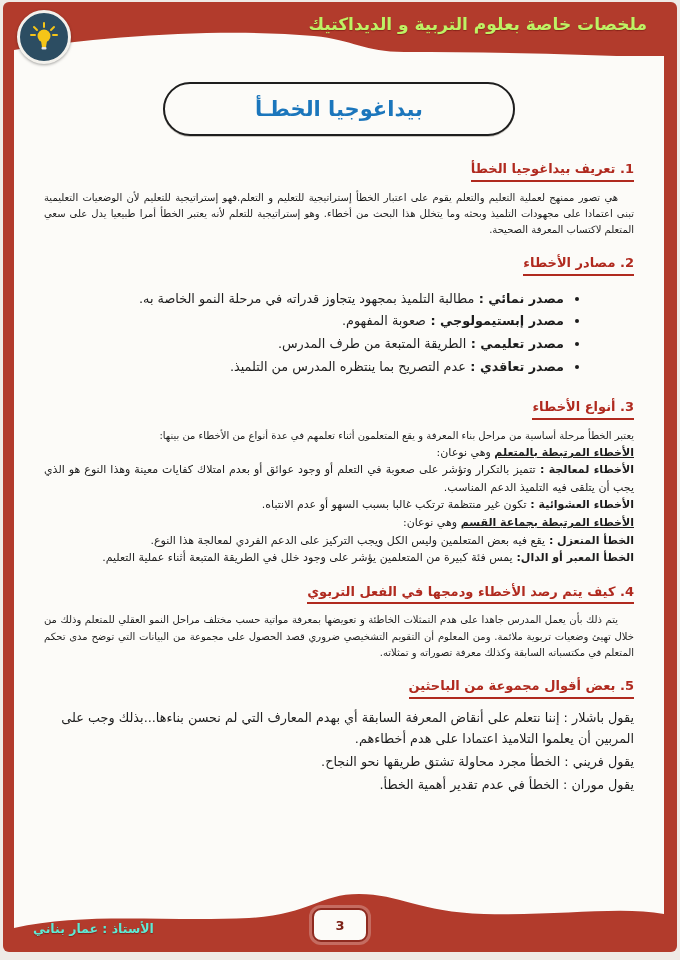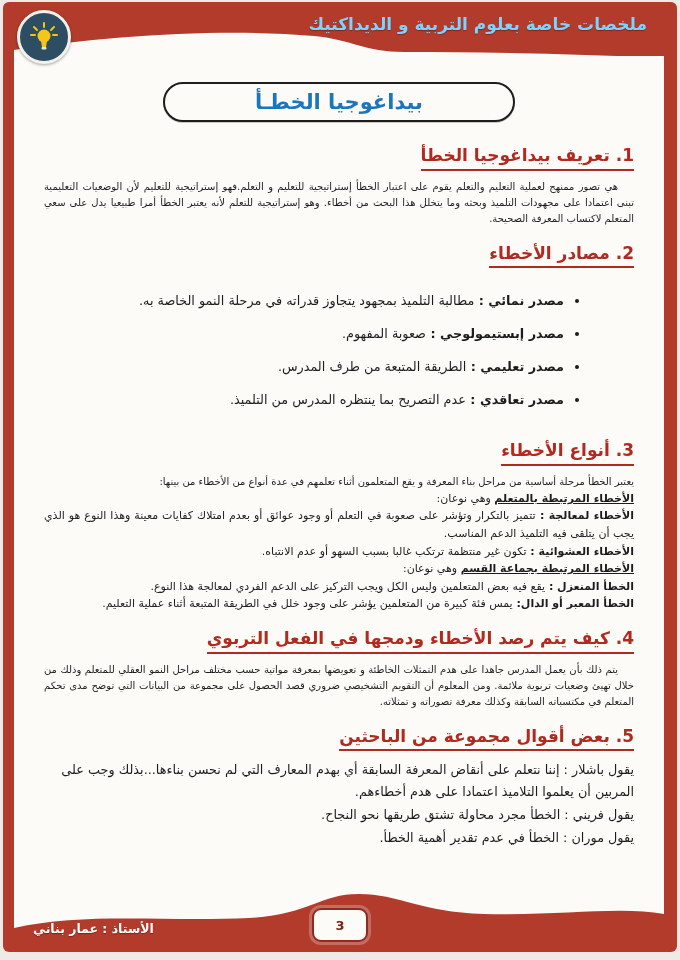--- a/index.html
+++ b/index.html
@@ -5,63 +5,63 @@
   * { margin:0; padding:0; box-sizing:border-box; }
   html,body { width:680px; height:960px; }
   body { font-family:"DejaVu Sans", sans-serif; background:#efeae6; }
   .page { position:relative; width:680px; height:960px; background:#efeae6; overflow:hidden; }
 
   
   .frame { position:absolute; top:2px; left:3px; right:3px; bottom:8px;
            background:#b23b2c; border-radius:6px; overflow:hidden; }
 
   
-  .header-title { position:absolute; top:12px; right:30px; color:#7dd3fc;
+  .header-title { position:absolute; top:12px; right:30px; color:#bef264;
                   font-size:17px; font-weight:bold; z-index:5; direction:rtl;
                   text-shadow:0 1px 1px rgba(90,10,5,.45); letter-spacing:.2px; }
   .logo { position:absolute; top:8px; left:14px; width:54px; height:54px; z-index:6;
           border-radius:50%; background:#2c4d62; border:3px solid #f3f1ec;
           display:flex; align-items:center; justify-content:center;
           box-shadow:0 1px 3px rgba(0,0,0,.35); }
 
   
   .paper { position:absolute; top:54px; left:11px; right:13px; bottom:10px;
            background:#fcfbf8; overflow:hidden; }
   .header-wave { position:absolute; top:26px; left:11px; right:13px; height:30px; z-index:2; }
   .footer-wave { position:absolute; bottom:0; left:11px; right:13px; height:70px; z-index:3; }
 
   .content { position:absolute; top:54px; left:11px; right:13px; bottom:10px;
              padding:22px 30px 70px 30px; direction:rtl; z-index:2; }
 
   
-  .title-box { width:352px; height:40px; margin:4px auto 22px auto;
+  .title-box { width:352px; height:54px; margin:4px auto 22px auto;
                border:2.5px solid #1e1e1e; border-radius:27px;
                display:flex; align-items:center; justify-content:center;
                background:#fcfbf8; box-shadow:0 1px 0 #c9c6c0; }
   .title-box span { color:#1b76bc; font-size:21px; font-weight:bold; }
 
   .sec-head { margin:14px 0 8px 0; }
-  .sec-head span { display:inline-block; color:#b02a1f; font-weight:bold; font-size:17px;
+  .sec-head span { display:inline-block; color:#b02a1f; font-weight:bold; font-size:13px;
                    border-bottom:2px solid #b02a1f; padding-bottom:2px; line-height:1.35; }
   .body-text { font-size:10px; line-height:1.62; color:#1c1c1c;
                text-align:justify; text-align-last:right; text-indent:16px; }
   .plain { text-indent:0; }
 
   ul.bullets { list-style:disc; padding:2px 70px 2px 0; margin:2px 0 4px 0; }
-  ul.bullets li { font-size:12.8px; line-height:1.55; color:#1c1c1c; margin:13px 0; }
+  ul.bullets li { font-size:12.8px; line-height:1.55; color:#1c1c1c; margin:3px 0; }
   .b-label { font-weight:bold; }
 
   .line { font-size:11px; line-height:1.6; color:#1c1c1c; text-align:justify; text-align-last:right; }
   .lbl-bu { font-weight:bold; text-decoration:underline; }
   .lbl-b  { font-weight:bold; }
 
   .quote { font-size:12.8px; line-height:1.7; color:#1c1c1c; text-align:right; margin:1px 0; }
 
   
-  .author { position:absolute; left:30px; bottom:16px; z-index:6; color:#ffffff;
+  .author { position:absolute; left:30px; bottom:16px; z-index:6; color:#5eead4;
             font-size:12.5px; font-weight:bold; direction:rtl;
             text-shadow:0 1px 1px rgba(90,10,5,.5); }
   .page-badge { position:absolute; left:50%; transform:translateX(-50%); bottom:10px; z-index:6;
                 width:56px; height:34px; background:#fcfbf8; border:2px solid #8f2b20;
                 border-radius:9px; display:flex; align-items:center; justify-content:center;
                 box-shadow:0 0 0 3px rgba(255,255,255,.25); }
   .page-badge span { color:#7c2218; font-size:13px; font-weight:bold; }
 </style>
 </head>
 <body>

